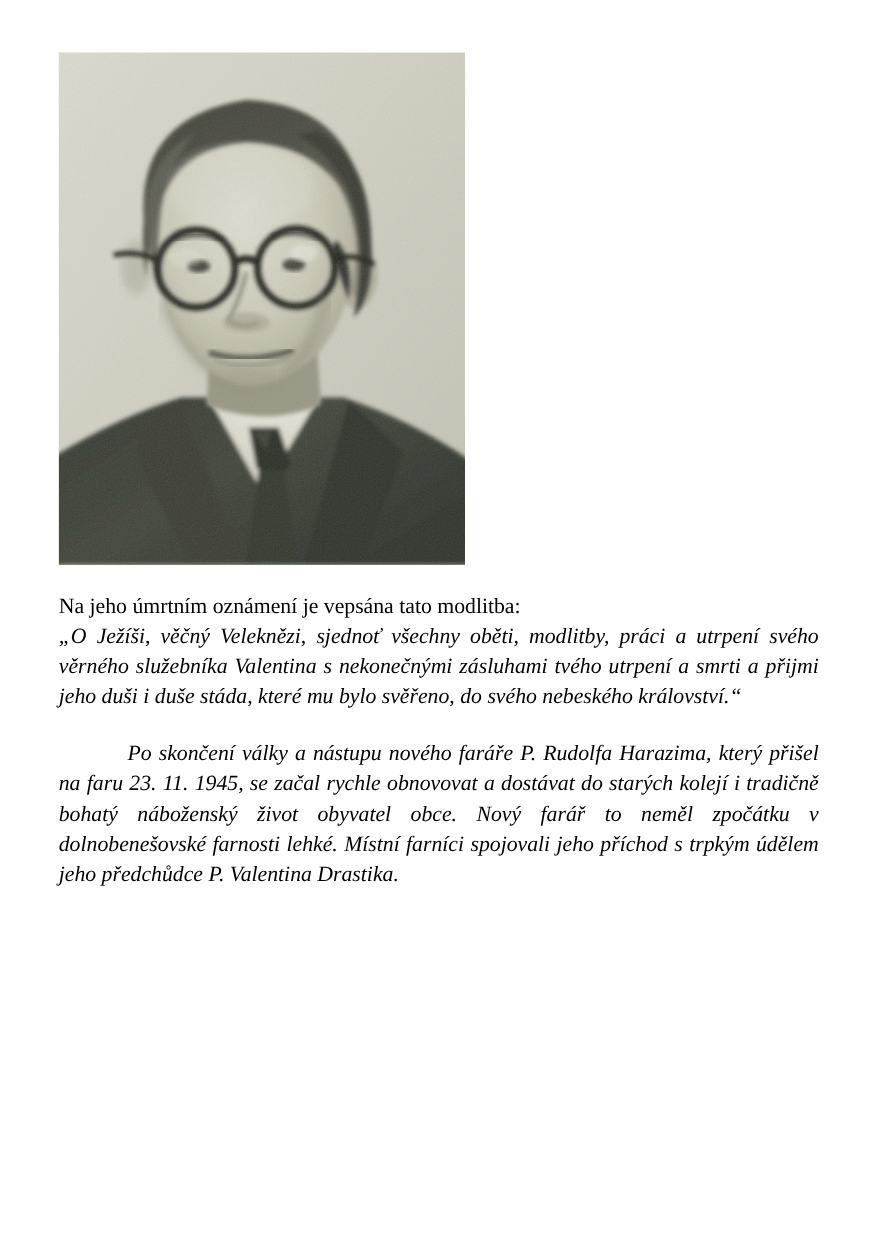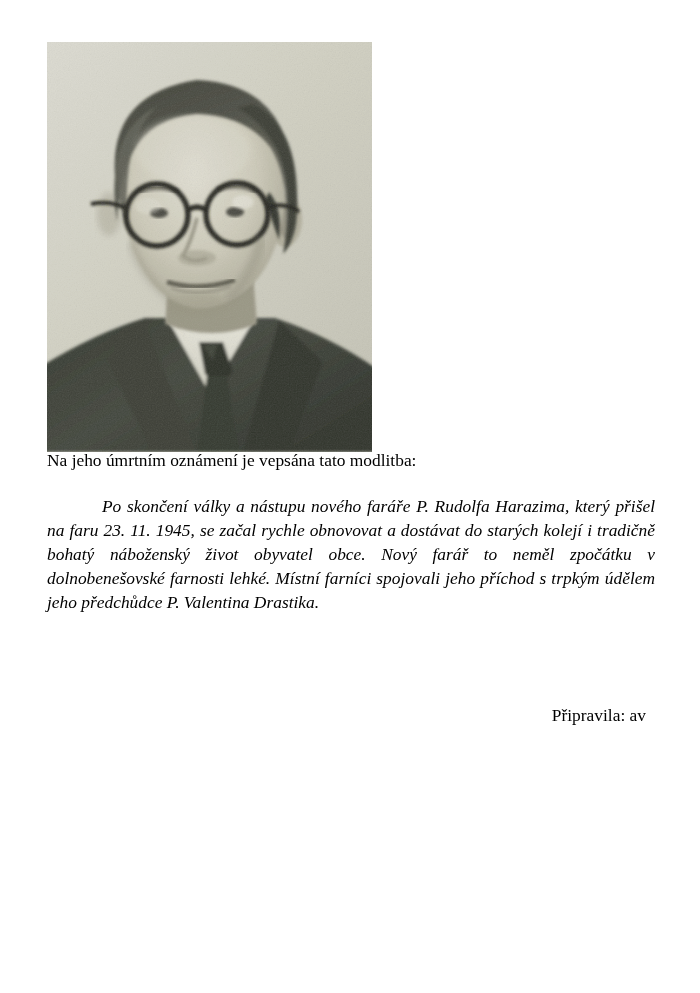--- a/index.html
+++ b/index.html
@@ -36,21 +36,21 @@
   .photo-svg {
     display: block;
     width: 100%;
     height: 100%;
   }
 
   
   .text-col {
     position: absolute;
     left: 47px;
-    top: 448px;
+    top: 472px;
     width: 608px;
   }
 
   .para {
     margin: 0;
     text-align: justify;
     text-justify: inter-word;
     font-size: 17.4px;
     line-height: 24.1px;
     hyphens: none;
@@ -195,26 +195,26 @@
 
       <rect x="0" y="0" width="325" height="410" filter="url(#grain)" fill="transparent" opacity="0.9"></rect>
       <rect x="0" y="0" width="325" height="410" fill="#5a5a48" opacity="0.05"></rect>
     </svg>
   </div>
 
   <div class="text-col">
 
     <p class="para lead">Na jeho úmrtním oznámení je vepsána tato modlitba:</p>
 
+    <p class="para quote">„O Ježíši, věčný Veleknězi, sjednoť všechny oběti, modlitby, práci a utrpení svého věrného služebníka Valentina s nekonečnými zásluhami tvého utrpení a smrti a přijmi jeho duši i duše stáda, které mu bylo svěřeno, do svého nebeského království.“</p>
 
     <div class="spacer-sm"></div>
 
     <p class="para body-para">Po skončení války a nástupu nového faráře P. Rudolfa Harazima, který přišel na faru 23. 11. 1945, se začal rychle obnovovat a dostávat do starých kolejí i tradičně bohatý náboženský život obyvatel obce. Nový farář to neměl zpočátku v dolnobenešovské farnosti lehké. Místní farníci spojovali jeho příchod s trpkým údělem jeho předchůdce P. Valentina Drastika.</p>
 
     <div class="spacer-lg"></div>
 
 
     <div class="spacer-lg"></div>
 
-    <p class="signature">Připravila: av</p>
 
   </div>
 </div>
 
 </body></html>

